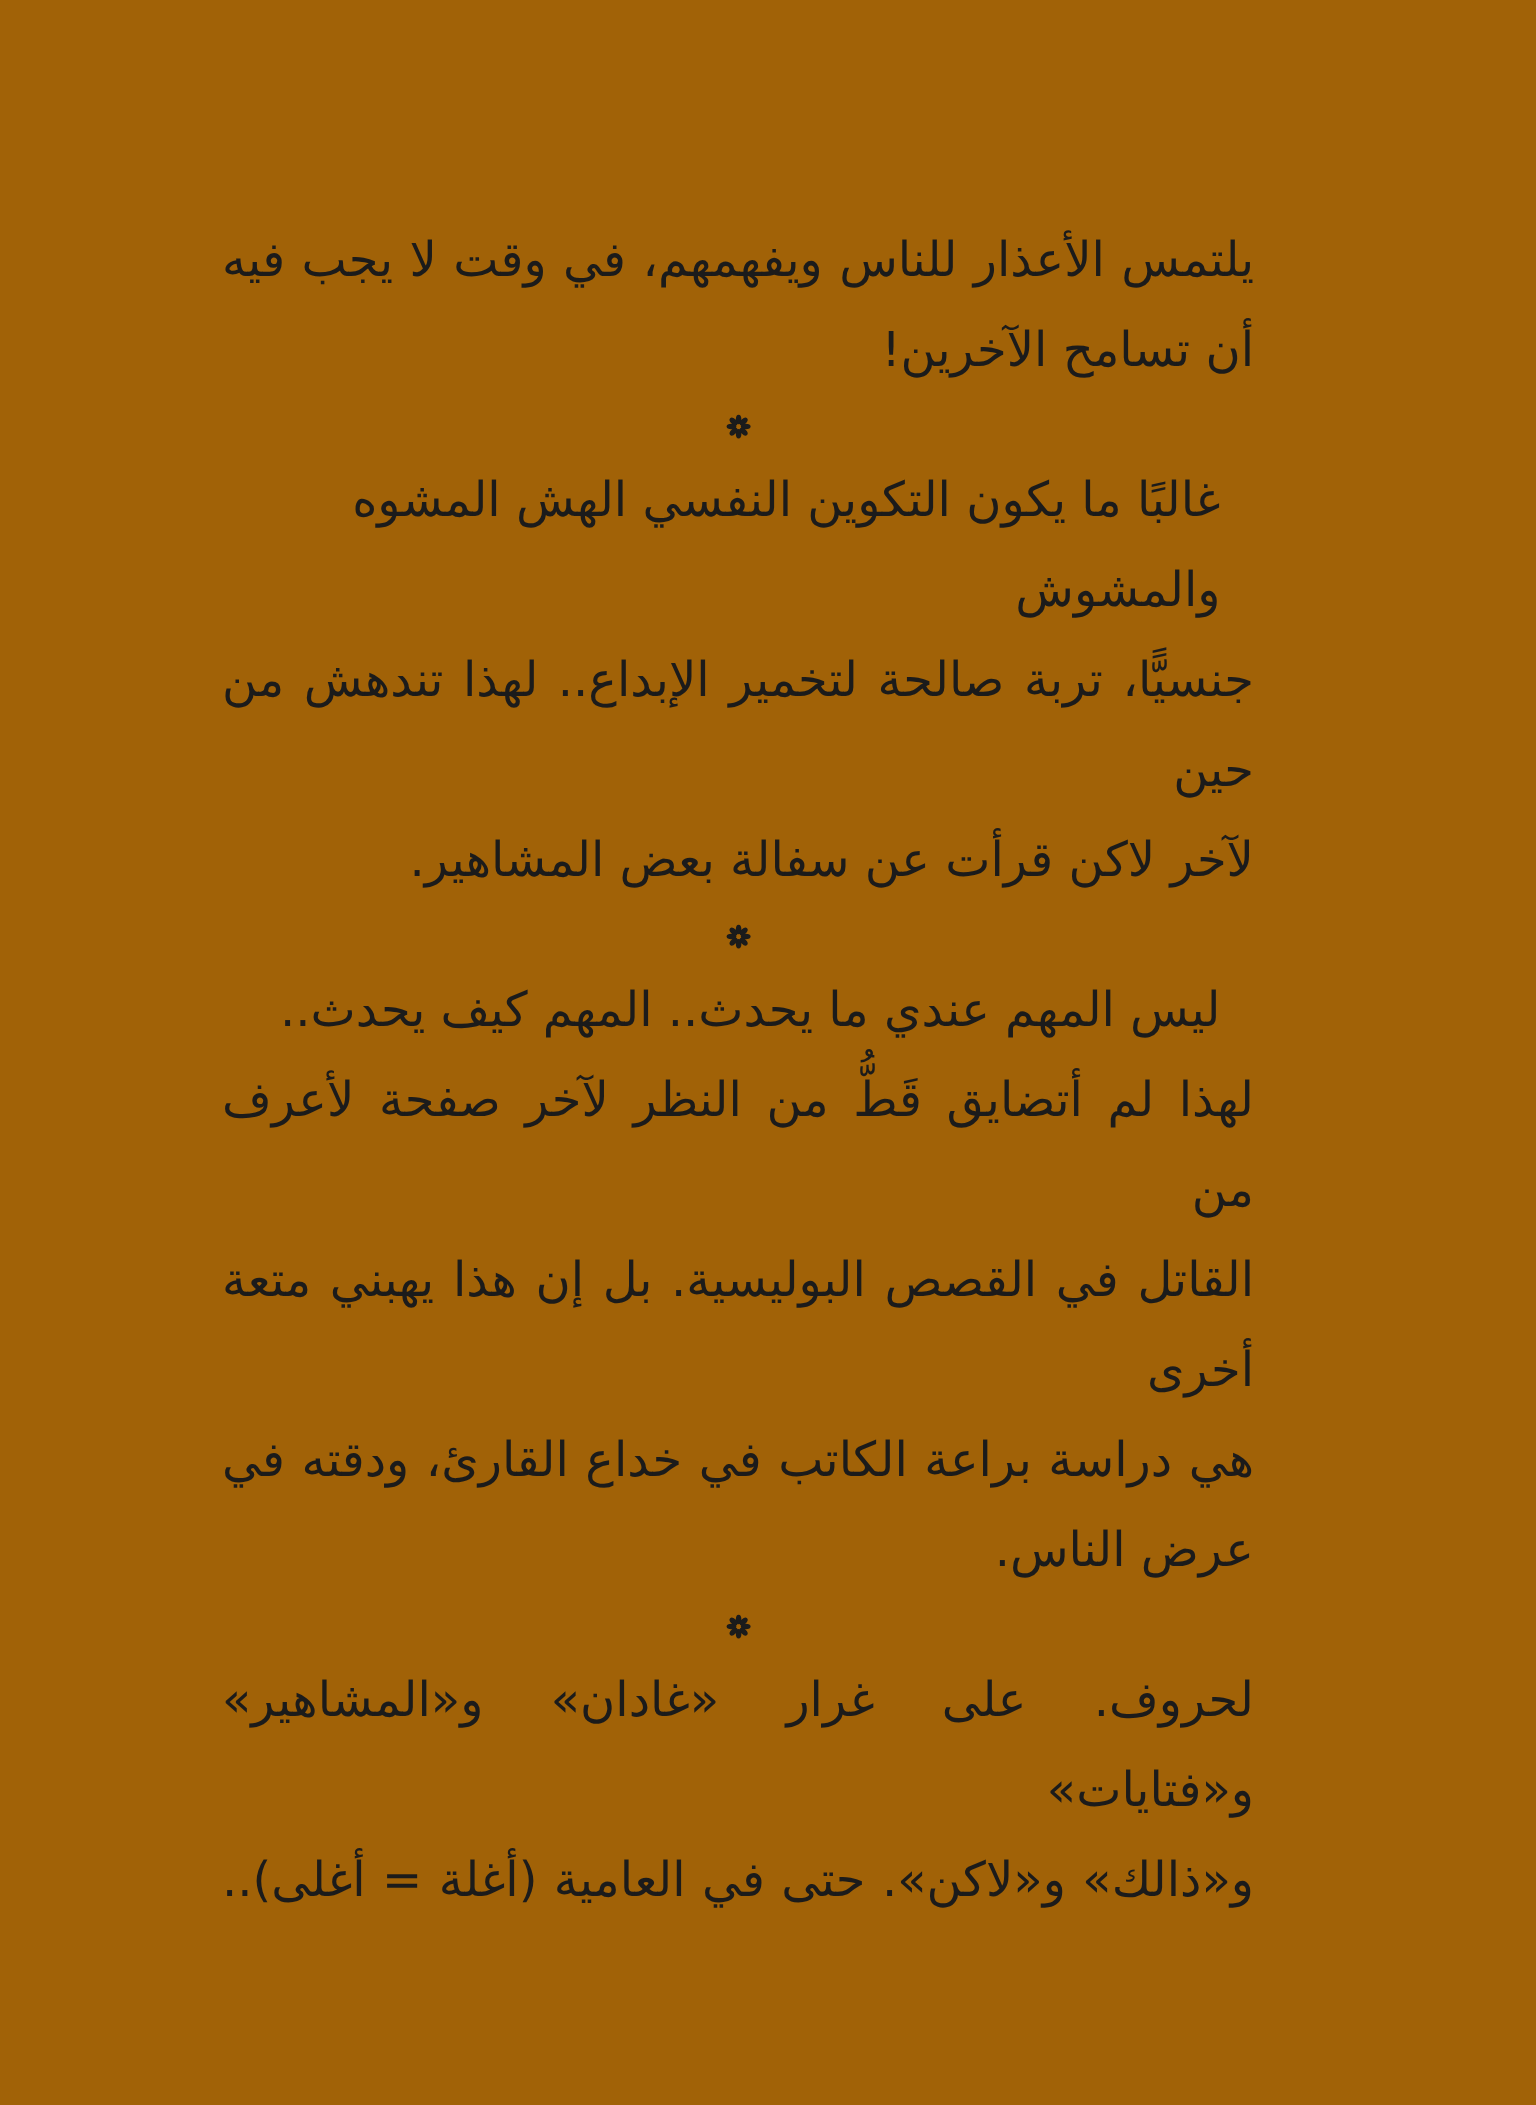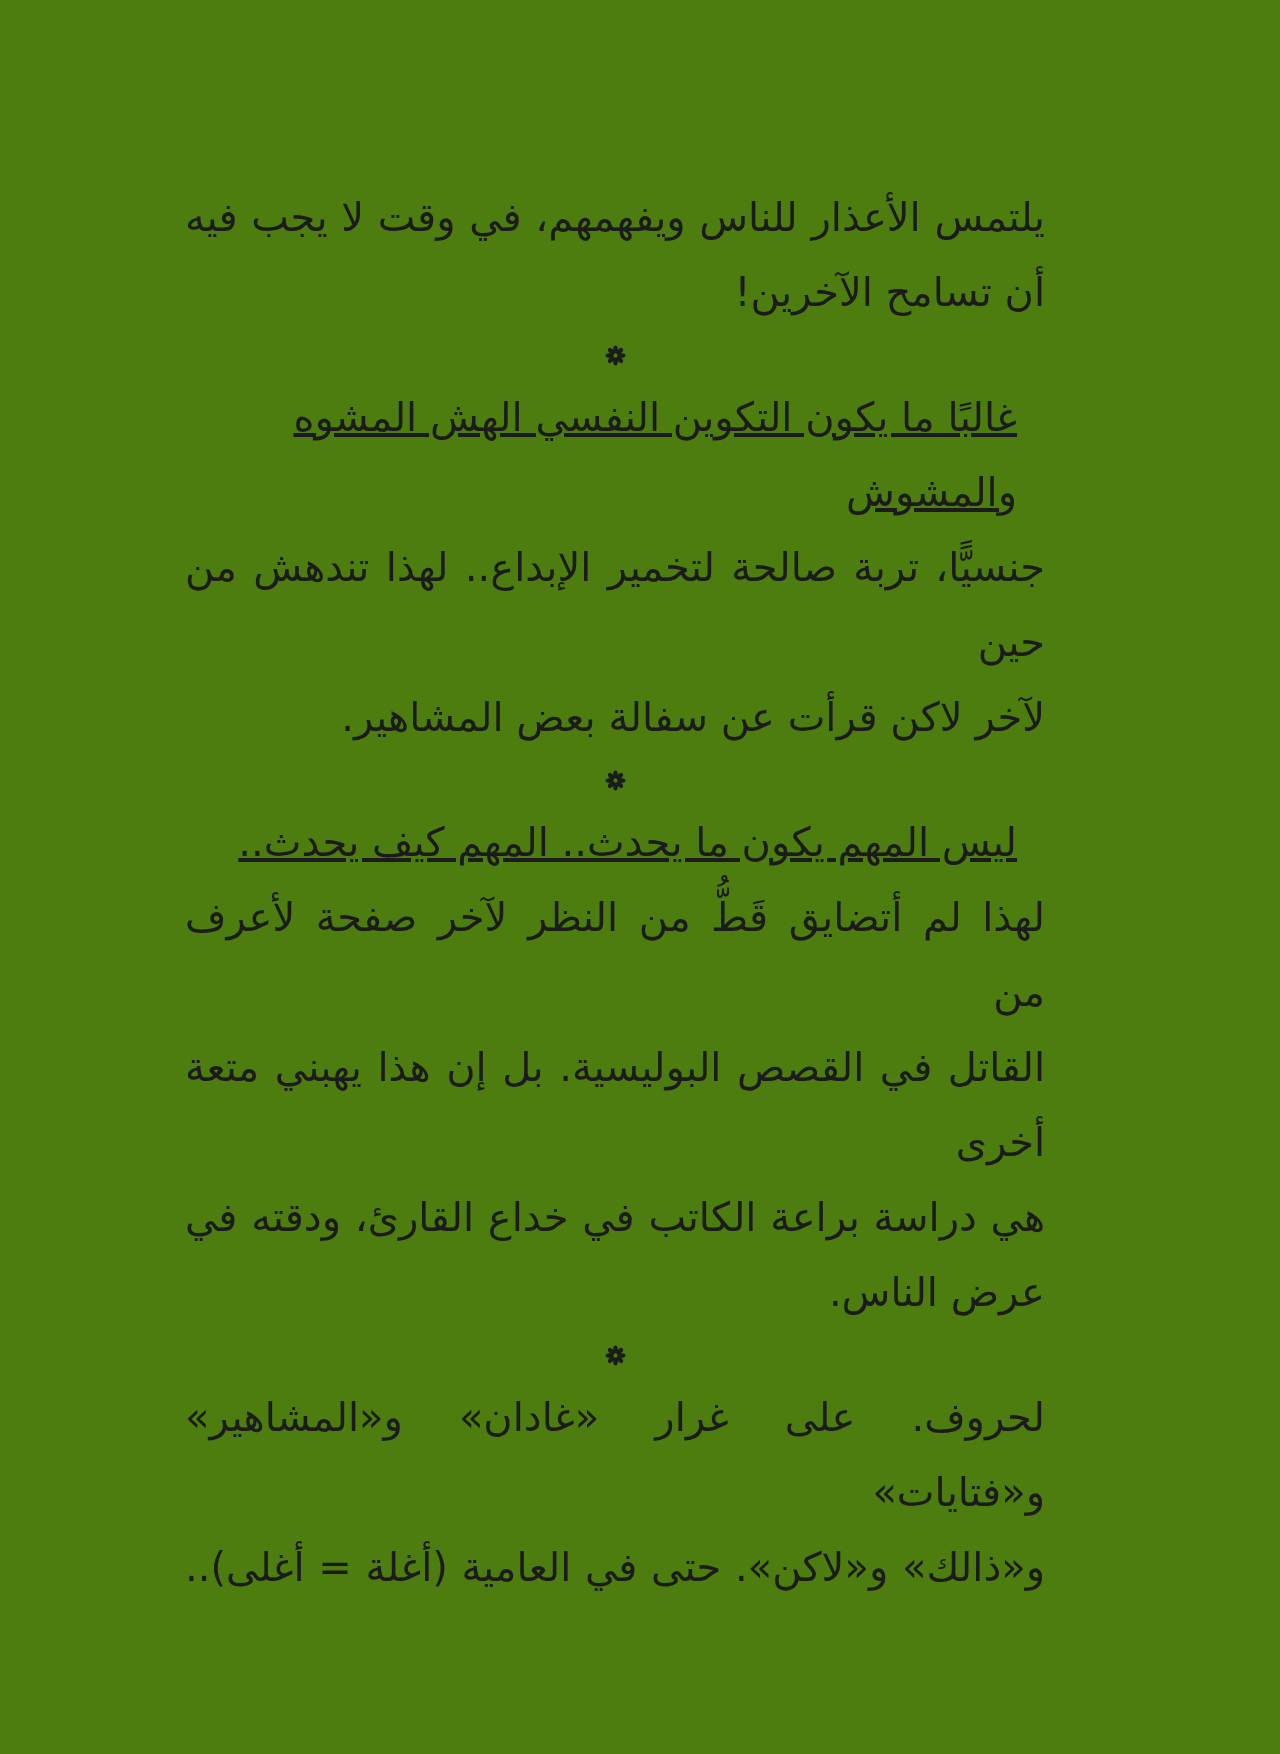--- a/index.html
+++ b/index.html
@@ -1,36 +1,36 @@
 <!DOCTYPE html>
 <html lang="ar"><head>
 <meta charset="utf-8">
 <style>
   html, body { margin: 0; padding: 0; }
   body { background: #ffffff; }
   .page {
     position: relative;
     width: 1280px;
     height: 1754px;
-    background: #4d7c0f;
+    background: #a16207;
     overflow: hidden;
   }
   .content {
     direction: rtl;
     box-sizing: border-box;
     padding: 180px 235px 0 185px;
     font-family: "DejaVu Sans", sans-serif;
     font-size: 40px;
     line-height: 75px;
     color: #1b1b1b;
   }
   .paragraph { margin: 0; }
   .line { text-align: right; white-space: normal; }
   .line.mid { text-align: justify; text-align-last: justify; }
-  .line.first { padding-right: 28px; text-decoration: underline; }
+  .line.first { padding-right: 28px; }
   .divider {
     height: 50px;
     display: flex;
     align-items: center;
     justify-content: center;
   }
   .divider svg { display: block; }
 </style>
 </head>
 <body>
@@ -73,21 +73,21 @@
           <ellipse cx="12" cy="5.8" rx="2.4" ry="4.2" transform="rotate(135 12 12)"></ellipse>
           <ellipse cx="12" cy="5.8" rx="2.4" ry="4.2" transform="rotate(180 12 12)"></ellipse>
           <ellipse cx="12" cy="5.8" rx="2.4" ry="4.2" transform="rotate(225 12 12)"></ellipse>
           <ellipse cx="12" cy="5.8" rx="2.4" ry="4.2" transform="rotate(270 12 12)"></ellipse>
           <ellipse cx="12" cy="5.8" rx="2.4" ry="4.2" transform="rotate(315 12 12)"></ellipse>
         </g>
       </svg>
     </div>
 
     <div class="paragraph">
-      <div class="line first">ليس المهم يكون ما يحدث.. المهم كيف يحدث..</div>
+      <div class="line first">ليس المهم عندي ما يحدث.. المهم كيف يحدث..</div>
       <div class="line mid">لهذا لم أتضايق قَطُّ من النظر لآخر صفحة لأعرف من</div>
       <div class="line mid">القاتل في القصص البوليسية. بل إن هذا يهبني متعة أخرى</div>
       <div class="line mid">هي دراسة براعة الكاتب في خداع القارئ، ودقته في</div>
       <div class="line last">عرض الناس.</div>
     </div>
 
     <div class="divider">
       <svg width="23" height="23" viewBox="0 0 24 24" aria-hidden="true">
         <g fill="#1b1b1b">
           <ellipse cx="12" cy="5.8" rx="2.4" ry="4.2"></ellipse>

